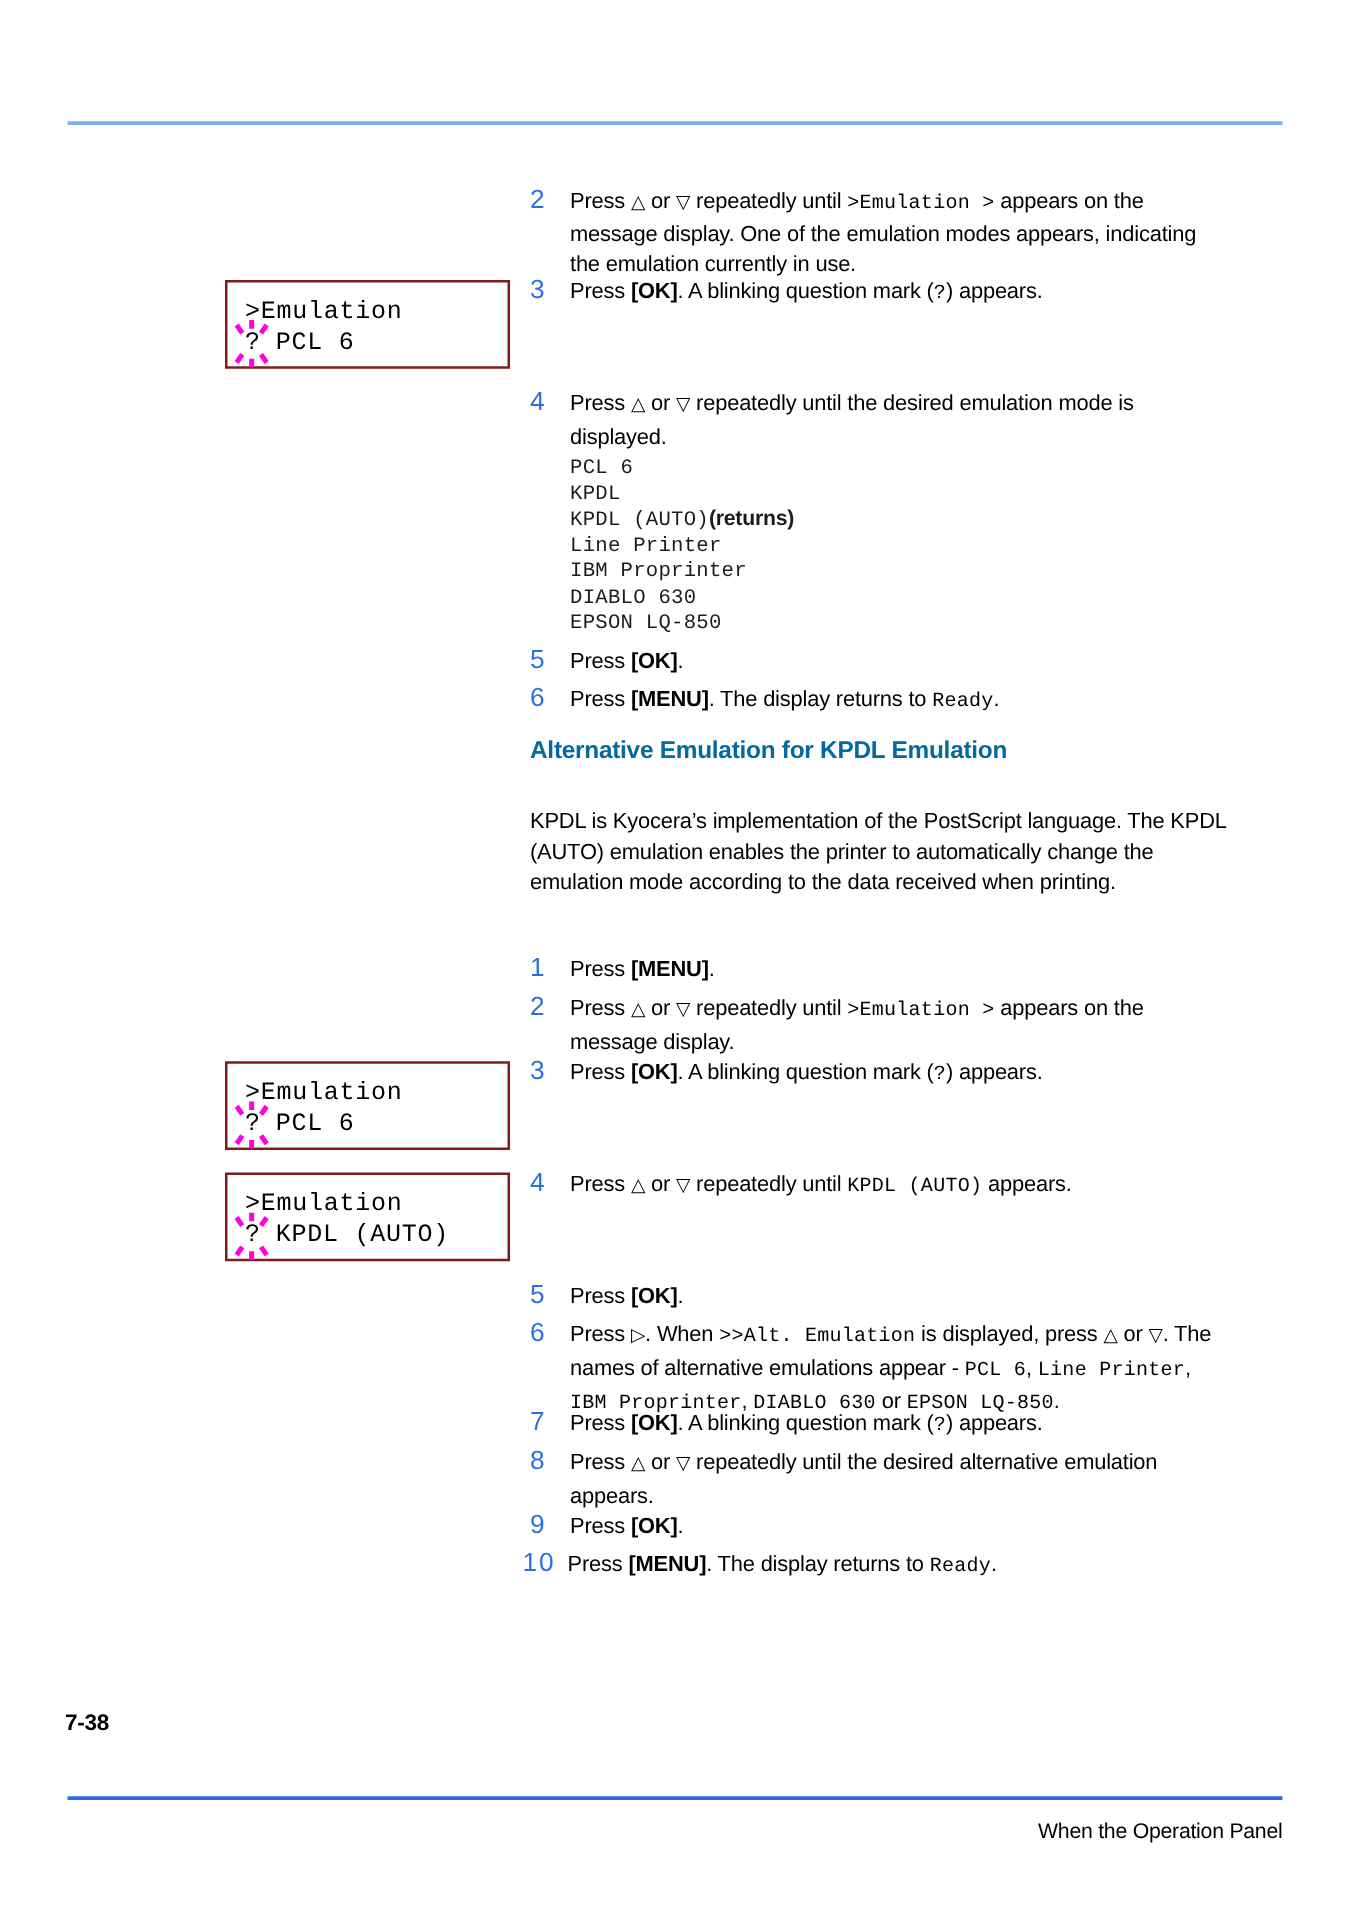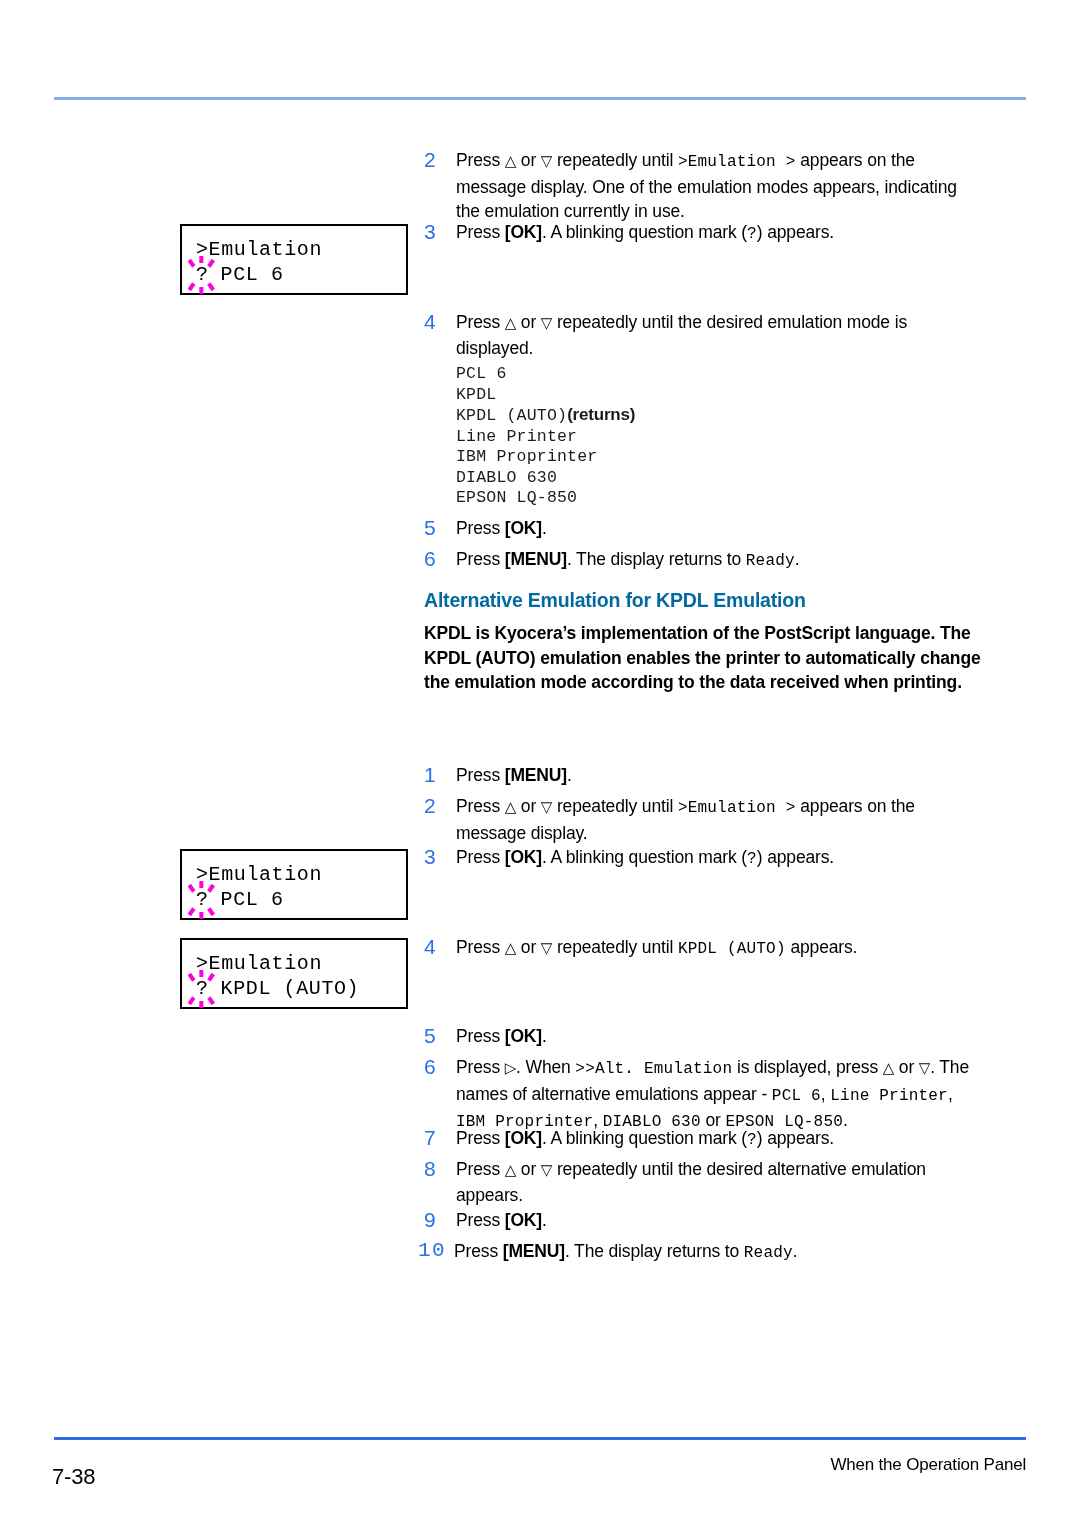--- a/index.html
+++ b/index.html
@@ -36,37 +36,37 @@
     top: 1437px;
     width: 972px;
     height: 3px;
     background: #2E6FE0;
   }
 
   
   .footer-page {
     position: absolute;
     left: 52px;
-    top: 1464px;
-    font-size: 22px;
-    font-weight: normal;
+    top: 1368px;
+    font-size: 18px;
+    font-weight: bold;
     letter-spacing: -0.2px;
   }
   .footer-title {
     position: absolute;
     right: 54px;
     top: 1455px;
     font-size: 17px;
     letter-spacing: -0.2px;
   }
 
   
   .lcd {
     position: absolute;
-    border: 2px solid #000000;
+    border: 2px solid #7f1d1d;
     background: #ffffff;
     box-sizing: border-box;
     font-family: "Liberation Mono", "DejaVu Sans Mono", monospace;
     font-size: 20px;
     line-height: 25px;
     padding: 11px 0 11px 14px;
     letter-spacing: 0.6px;
   }
   .lcd-line { white-space: pre; position: relative; }
   .lcd-line.second { padding-left: 0; }
@@ -98,21 +98,21 @@
     letter-spacing: -0.15px;
   }
   .step-num {
     color: #2A6FE8;
     font-size: 21px;
     line-height: 24.5px;
     flex: 0 0 auto;
     width: 32px;
     text-align: left;
   }
-  .step-num.wide { width: 36px; letter-spacing: 1.5px; font-family: Liberation Mono, monospace; }
+  .step-num.wide { width: 36px; letter-spacing: 1.5px; }
   .step-body { flex: 1 1 auto; }
 
   .mono {
     font-family: "Liberation Mono", "DejaVu Sans Mono", monospace;
     font-size: 16px;
     letter-spacing: 0.2px;
   }
   .b { font-weight: bold; }
   .tri { font-size: 15px; }
 
@@ -200,21 +200,21 @@
     <div class="step-body"><span>Press </span><span class="b">[OK]</span><span>.</span></div>
   </div>
 
   <div class="step" style="left:424px; top:547px; width:556px;">
     <div class="step-num">6</div>
     <div class="step-body"><span>Press </span><span class="b">[MENU]</span><span>. The display returns to </span><span class="mono">Ready</span><span>.</span></div>
   </div>
 
   <div class="sec-heading" style="left:424px; top:589px;">Alternative Emulation for KPDL Emulation</div>
 
-  <div class="para" style="left:424px; top:621px; width:562px;font-weight:bold;">KPDL is Kyocera’s implementation of the PostScript language. The KPDL (AUTO) emulation enables the printer to automatically change the emulation mode according to the data received when printing.</div>
+  <div class="para" style="left:424px; top:644px; width:562px;">KPDL is Kyocera’s implementation of the PostScript language. The KPDL (AUTO) emulation enables the printer to automatically change the emulation mode according to the data received when printing.</div>
 
 
   <div class="step" style="left:424px; top:763px; width:556px;">
     <div class="step-num">1</div>
     <div class="step-body"><span>Press </span><span class="b">[MENU]</span><span>.</span></div>
   </div>
 
   <div class="step" style="left:424px; top:794px; width:556px;">
     <div class="step-num">2</div>
     <div class="step-body"><span>Press </span><span class="tri">△</span><span> or </span><span class="tri">▽</span><span> repeatedly until </span><span class="mono">&gt;Emulation &gt;</span><span> appears on the message display.</span></div>

